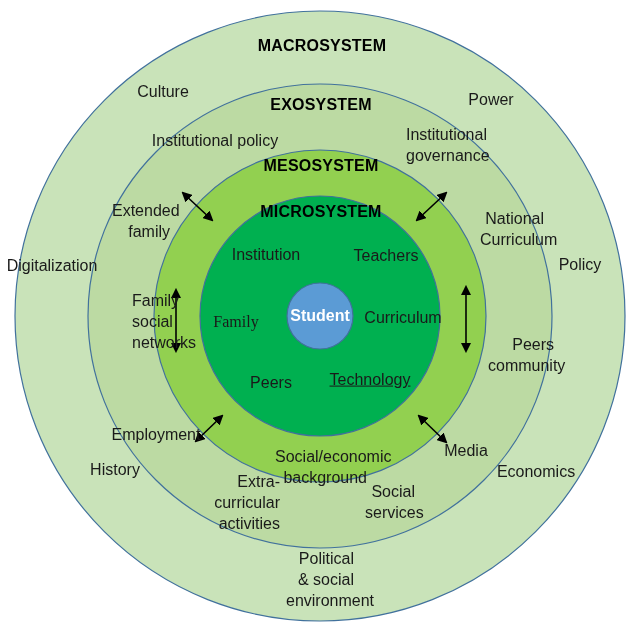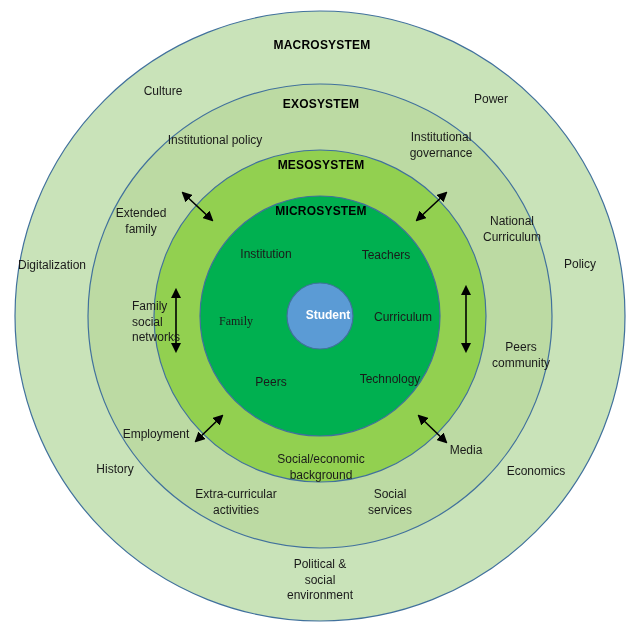--- a/index.html
+++ b/index.html
@@ -22,24 +22,24 @@
   }
 
   .arrow-line {
     stroke: #000000;
     stroke-width: 1.6;
   }
 
   .lbl {
     position: absolute;
     transform: translate(-50%, -50%);
-    font-size: 12px;
+    font-size: 16px;
     line-height: 1.3;
     color: #1a1a1a;
-    text-align: center;
+    text-align: right;
     white-space: nowrap;
   }
   .lbl.wrap { white-space: normal; }
   .lbl.title { font-weight: bold; color: #000000; letter-spacing: 0.2px; }
   .lbl.student-label { color: #ffffff; font-weight: bold; }
 </style>
 </head>
 <body>
 
 <div class="canvas">
@@ -89,17 +89,17 @@
   <div class="lbl wrap" style="left:236px; top:503px; width:88px;">Extra-curricular activities</div>
   <div class="lbl wrap" style="left:390px; top:503px; width:50px;">Social services</div>
 
   <div class="lbl wrap" style="left:321px; top:468px; width:92px;">Social/economic background</div>
 
   <div class="lbl" style="left:266px; top:255px;">Institution</div>
   <div class="lbl" style="left:386px; top:256px;">Teachers</div>
   <div class="lbl" style="left:236px; top:322px;font-family:Liberation Serif, serif;">Family</div>
   <div class="lbl" style="left:403px; top:318px;">Curriculum</div>
   <div class="lbl" style="left:271px; top:383px;">Peers</div>
-  <div class="lbl" style="left:390px; top:380px;">Technology</div>
+  <div class="lbl" style="left:370px; top:380px;text-decoration:underline;">Technology</div>
 
-  <div class="lbl student-label" style="left:320px; top:316px;margin-left:8px;">Student</div>
+  <div class="lbl student-label" style="left:320px; top:316px;">Student</div>
 
 </div>
 
 </body></html>

